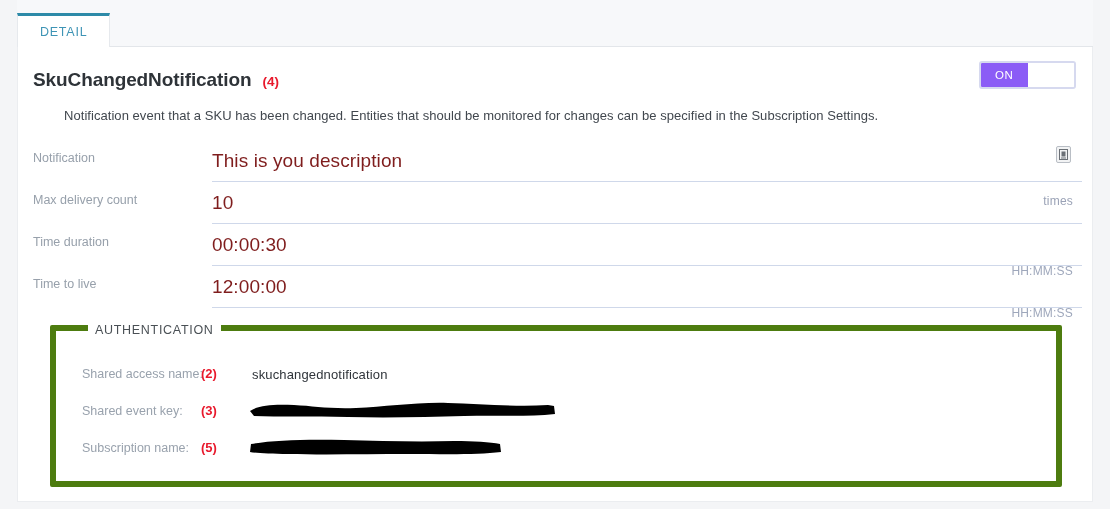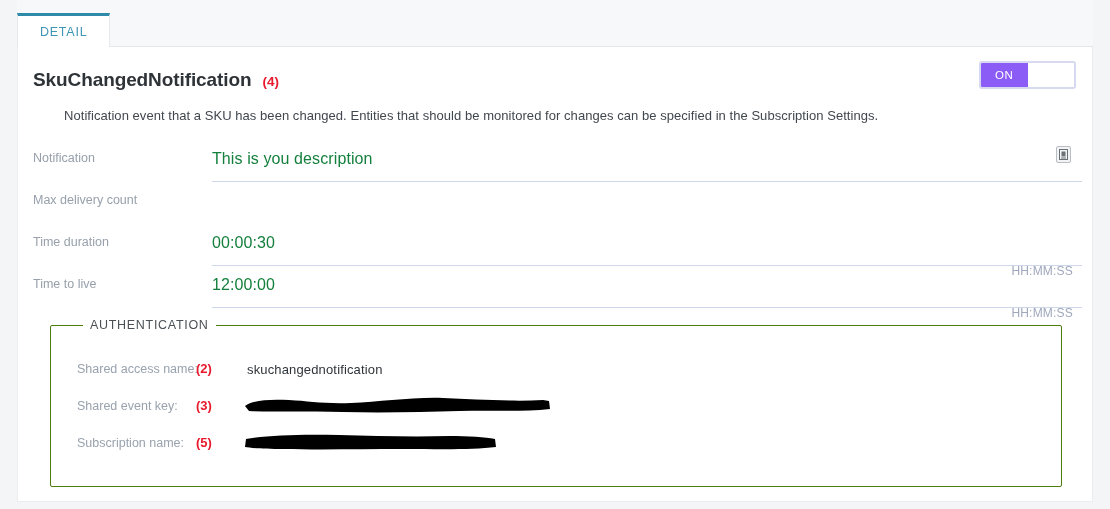--- a/index.html
+++ b/index.html
@@ -136,22 +136,22 @@
   }
   .finput {
     position: absolute;
     left: 194px; right: 10px; top: 0;
     height: 100%;
     border-bottom: 1px solid #cfd8ea;
   }
   .fvalue {
     position: absolute;
     left: 0; top: 10px;
-    font-size: 16px;
-    color: #15803d;
+    font-size: 19px;
+    color: #7f1d1d;
     letter-spacing: 0.1px;
   }
   .fsuffix {
     position: absolute;
     right: 9px; top: 12px;
     font-size: 12px;
     color: #9aa2b6;
     letter-spacing: 0.2px;
   }
   .fsuffix.mono { color: #9ea7bb; margin-top: 28px; }
@@ -167,21 +167,21 @@
     align-items: center;
     justify-content: center;
   }
   .fbtn svg { display: block; }
 
   
   .auth {
     position: absolute;
     left: 32px; top: 278px;
     width: 1012px; height: 162px;
-    border: 1px solid #4d7c0f;
+    border: 6px solid #4d7c0f;
     border-radius: 2px;
   }
   .auth legend,
   .auth-legend {
     position: absolute;
     left: 32px; top: -8px;
     background: #ffffff;
     padding: 0 7px;
     font-size: 12.5px;
     color: #4a5055;
@@ -255,20 +255,24 @@
               <rect x="0.5" y="0.5" width="8" height="10" fill="none" stroke="#6b7076" stroke-width="1"></rect>
               <rect x="2.5" y="2.5" width="4" height="5" fill="#6b7076"></rect>
               <rect x="2" y="8.5" width="5" height="1" fill="#6b7076"></rect>
             </svg>
           </div>
         </div>
       </div>
 
       <div class="frow">
         <div class="flabel">Max delivery count</div>
+        <div class="finput">
+          <div class="fvalue">10</div>
+          <div class="fsuffix">times</div>
+        </div>
       </div>
 
       <div class="frow">
         <div class="flabel">Time duration</div>
         <div class="finput">
           <div class="fvalue">00:00:30</div>
           <div class="fsuffix mono">HH:MM:SS</div>
         </div>
       </div>
 

